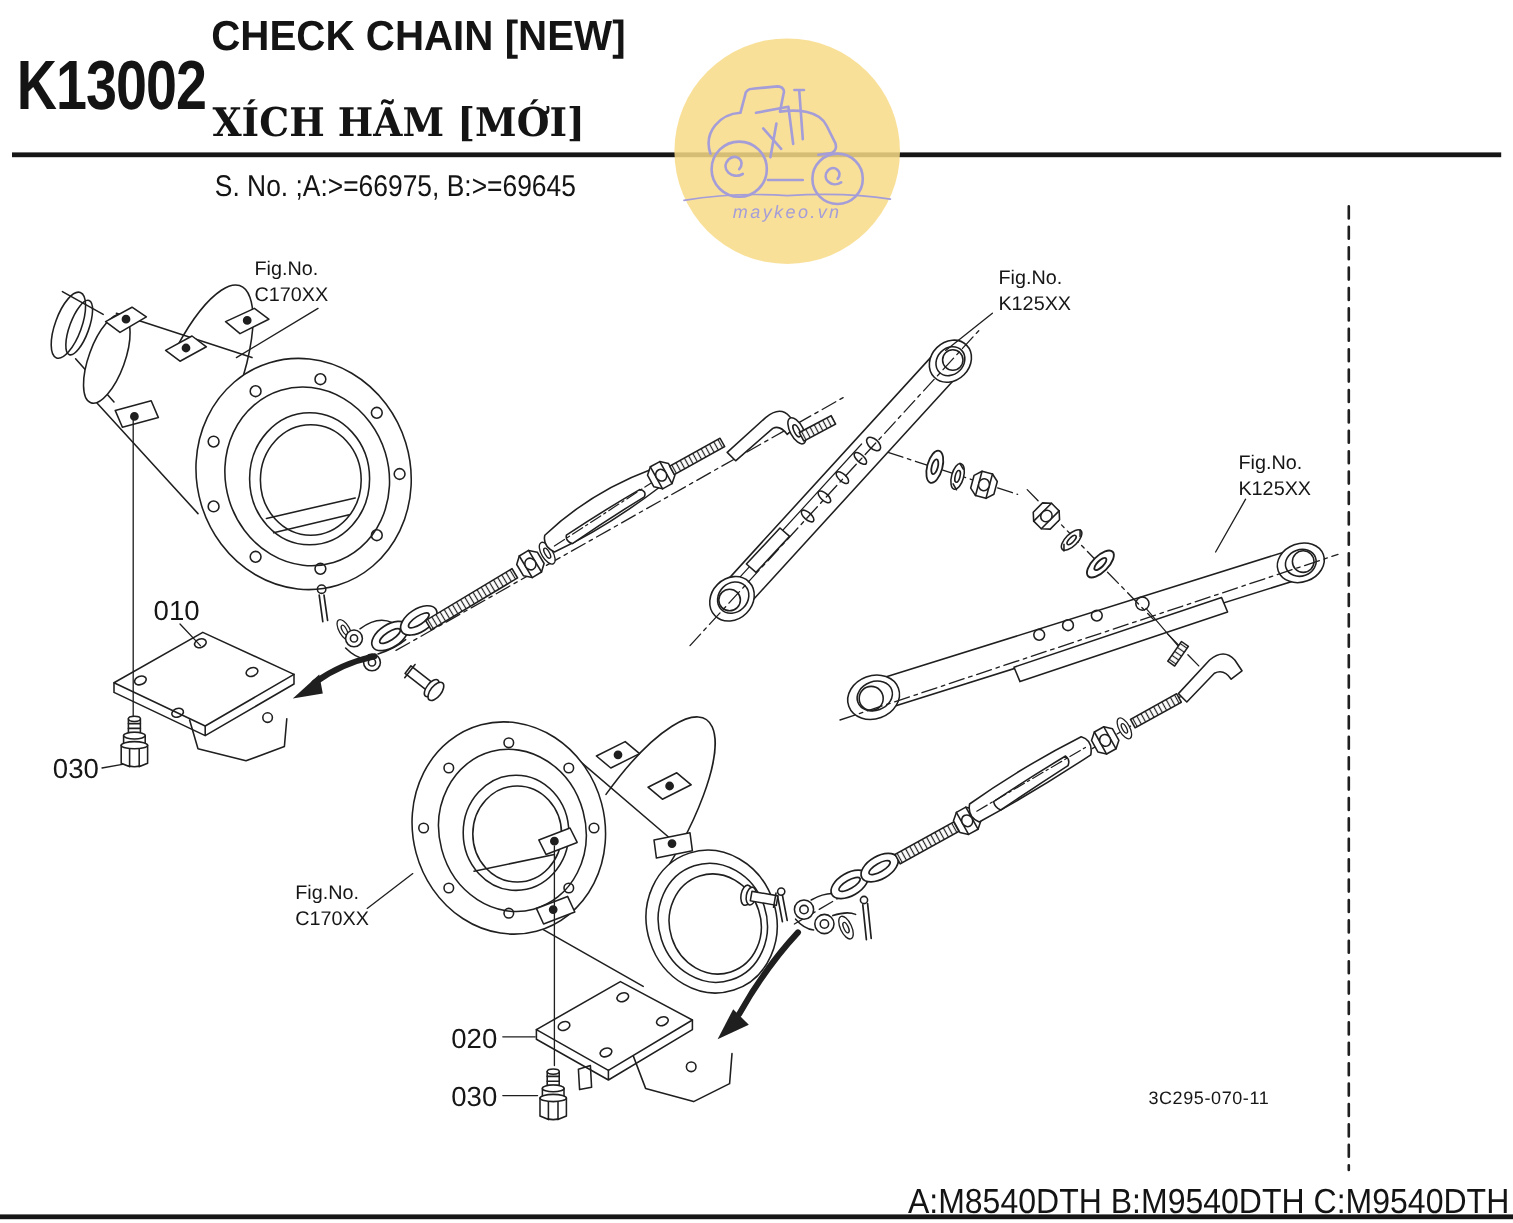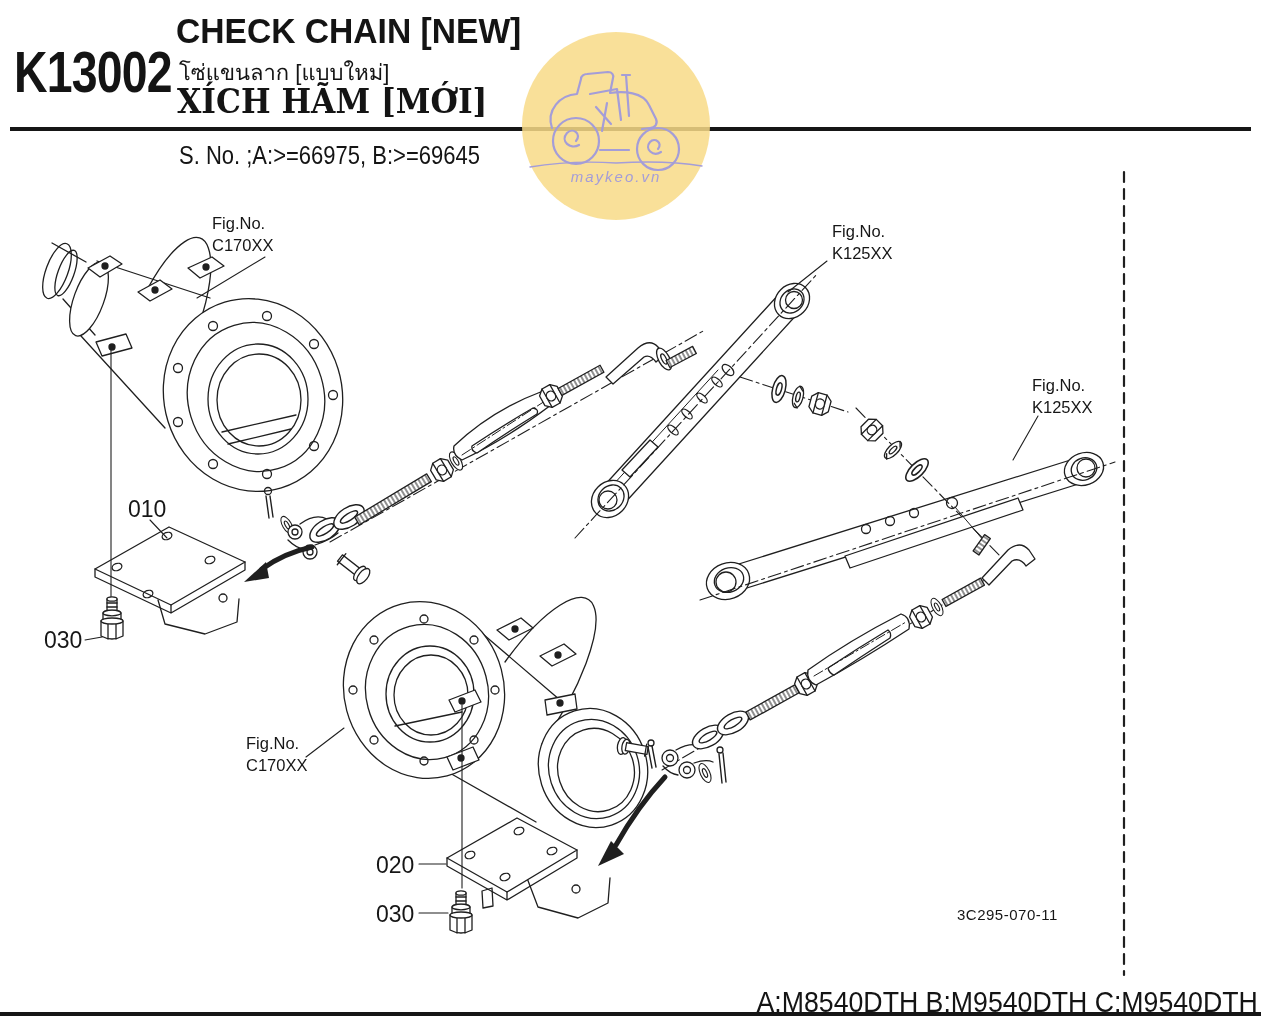--- a/index.html
+++ b/index.html
@@ -10,21 +10,21 @@
   .hdr-en{position:absolute;left:176px;top:11px;font-size:35px;font-weight:bold;
           transform:scaleX(.96);transform-origin:0 0;white-space:nowrap;}
   .hdr-th{position:absolute;left:179px;top:55px;font-size:22px;white-space:nowrap;
           font-family:"Liberation Sans","DejaVu Sans",sans-serif;}
   .hdr-vi{position:absolute;left:177px;top:82px;font-size:33px;font-weight:bold;
           font-family:"DejaVu Serif","Liberation Serif",serif;
           transform:scaleX(.95);transform-origin:0 0;white-space:nowrap;}
   .hdr-rule{position:absolute;left:10px;top:127px;width:1241px;height:4px;background:#161616;}
   .hdr-serial{position:absolute;left:179px;top:141px;font-size:25px;
               transform:scaleX(.88);transform-origin:0 0;white-space:nowrap;}
-  .watermark{position:absolute;left:522px;top:32px;width:188px;height:188px;border-radius:50%;
+  .watermark{position:absolute;left:562px;top:32px;width:188px;height:188px;border-radius:50%;
              background:rgba(248,218,135,.85);text-align:center;}
   .watermark svg{position:absolute;left:0;top:0;}
   .footer-models{position:absolute;right:3px;top:986px;font-size:29px;white-space:nowrap;
                  transform:scaleX(.92);transform-origin:100% 0;}
   .bottom-rule{position:absolute;left:0;top:1012px;width:1261px;height:3.5px;background:#161616;}
   svg.diagram{position:absolute;left:0;top:0;}
   svg text{font-family:"Liberation Sans",sans-serif;}
 </style>
 </head>
 <body>
@@ -357,20 +357,19 @@
         <text x="44" y="648">030</text>
         <text x="376" y="873">020</text>
         <text x="376" y="922">030</text>
       </g>
       <text x="957" y="920" font-size="15" letter-spacing="0.5">3C295-070-11</text>
     </g>
   </svg>
 
   <div class="hdr-code">K13002</div>
   <div class="hdr-en">CHECK CHAIN [NEW]</div>
-  <div class="hdr-th">โซ่แขนลาก [แบบใหม่]</div>
   <div class="hdr-vi">XÍCH HÃM [MỚI]</div>
   <div class="hdr-serial">S. No. ;A:&gt;=66975, B:&gt;=69645</div>
 
   <div class="footer-models">A:M8540DTH B:M9540DTH C:M9540DTH</div>
   <div class="bottom-rule"></div>
 
 </div>
 
 </body></html>

